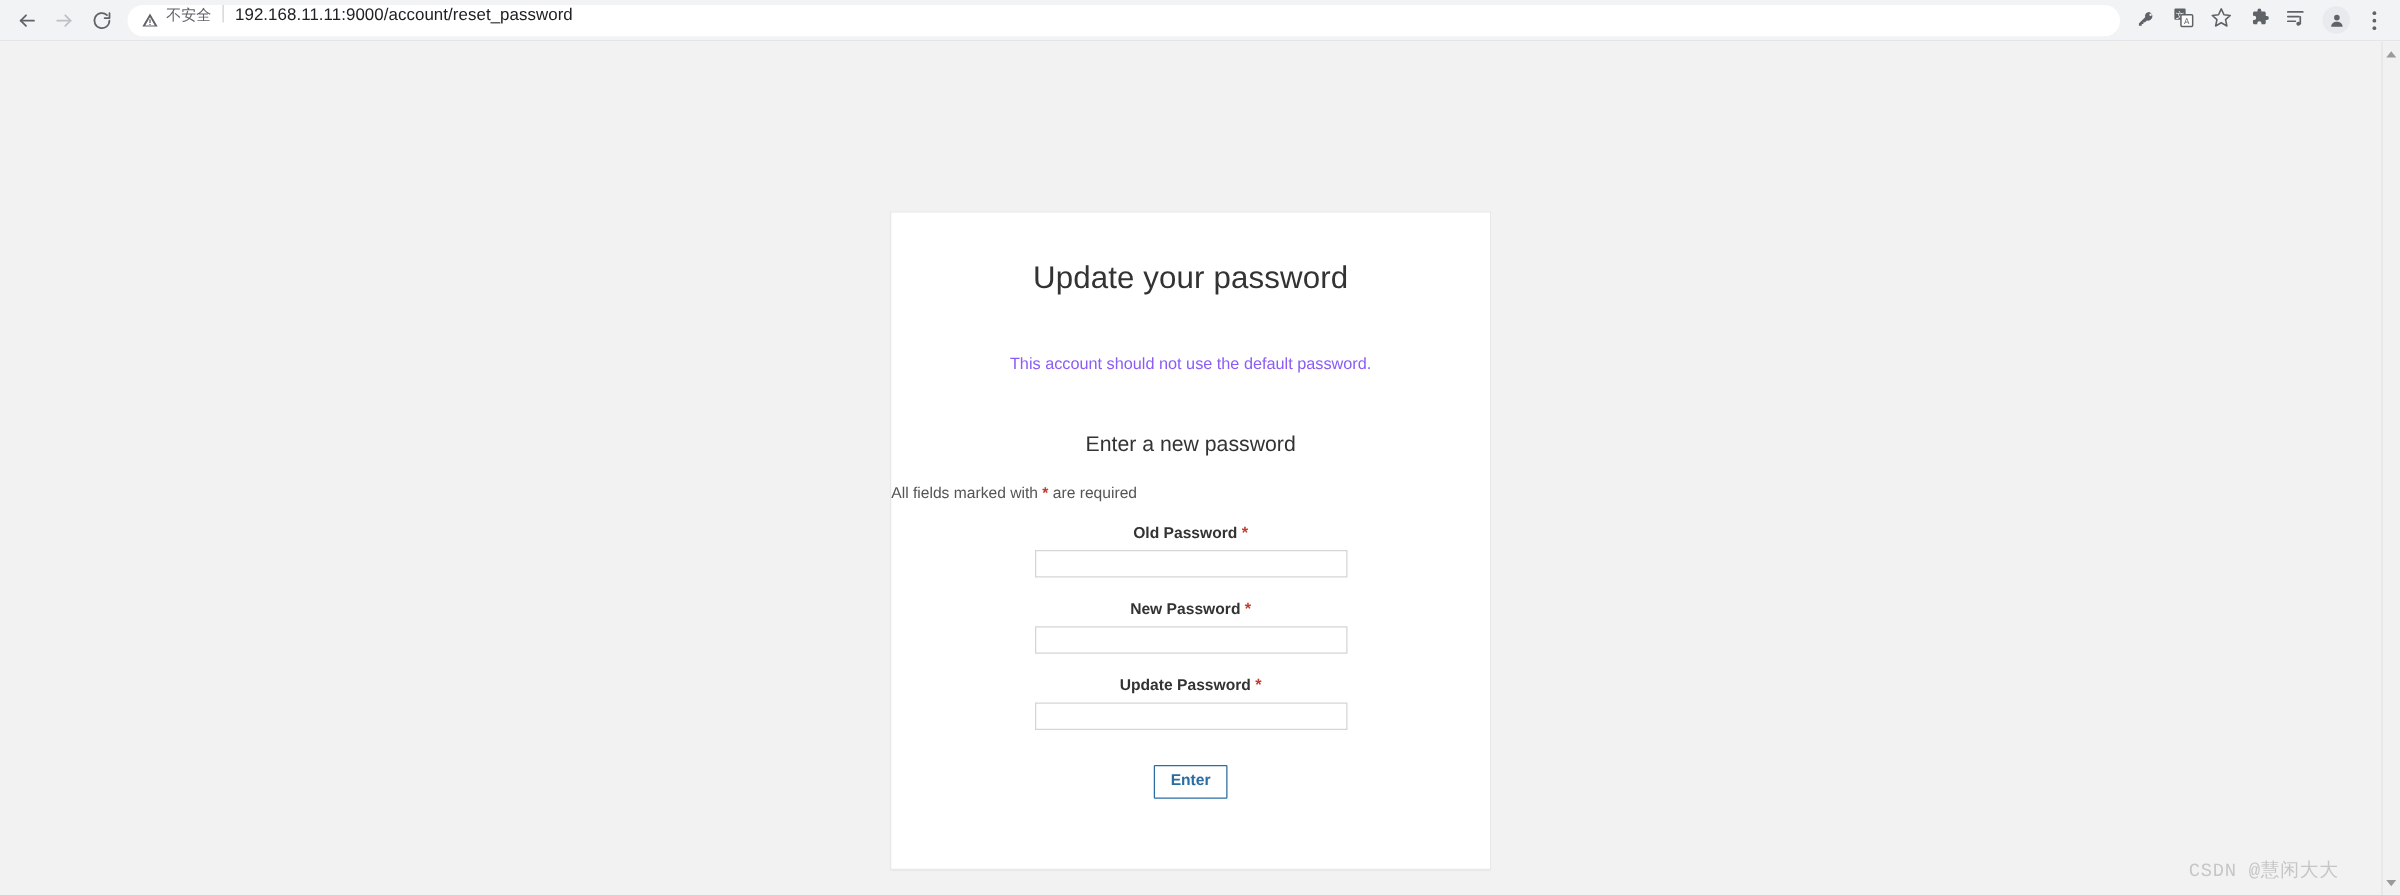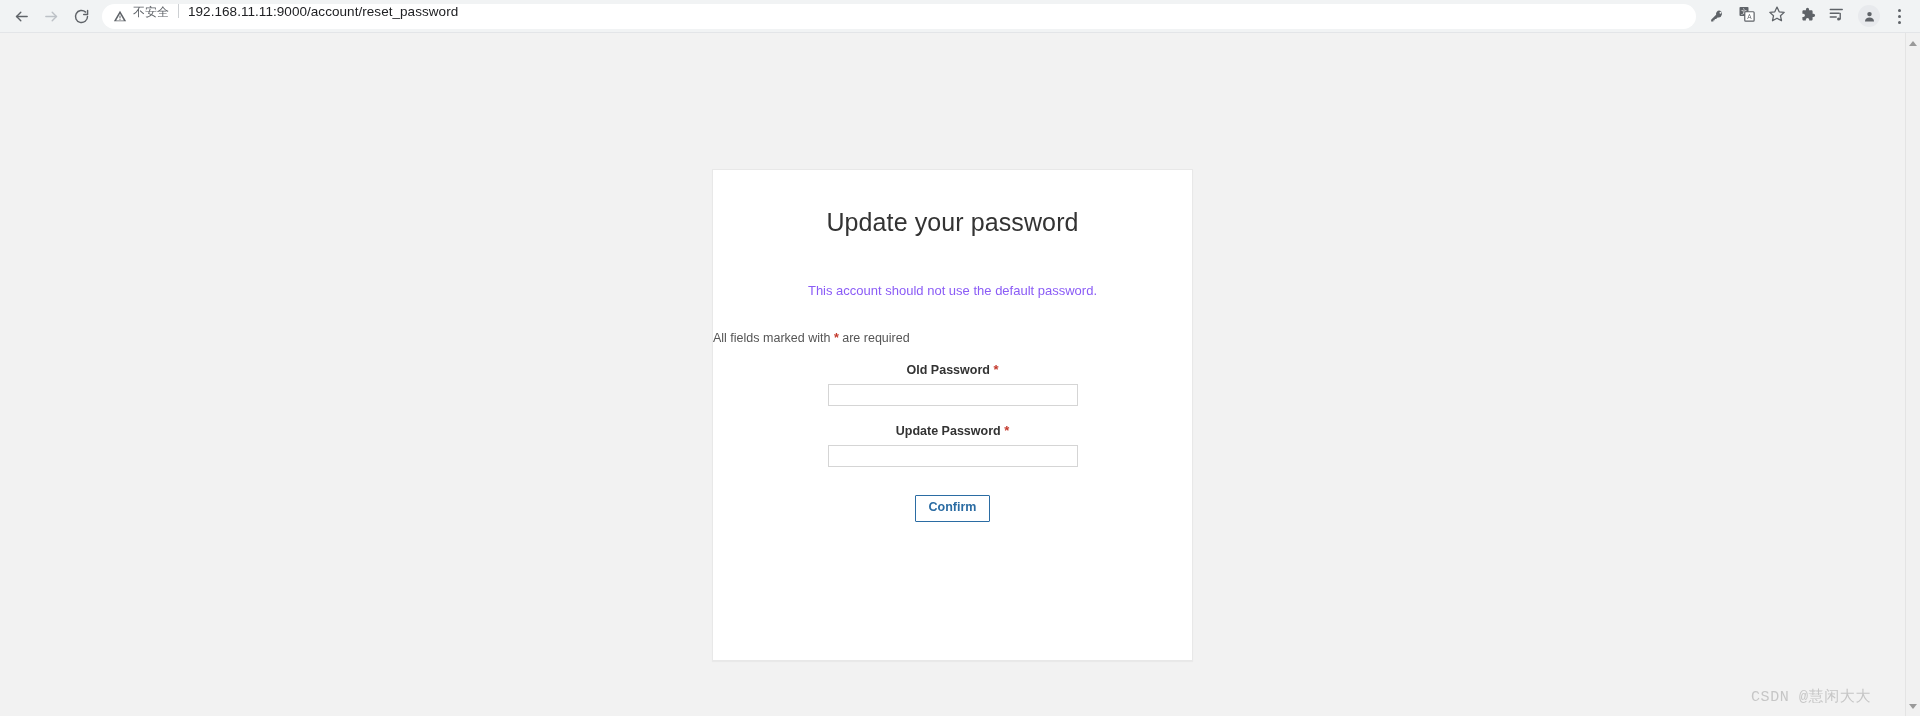--- a/index.html
+++ b/index.html
@@ -409,46 +409,54 @@
 <div class="viewport">
 
   <div class="page-inner">
 
     <div class="card">
 
       <h1 class="card-title">Update your password</h1>
 
       <p class="card-subtitle">This account should not use the default password.</p>
 
+      <h2 class="form-heading">Enter a new password</h2>
 
       <p class="required-note">
         <span>All fields marked with </span><span class="req-star">*</span><span> are required</span>
       </p>
 
       <form>
 
         <div class="field-group">
           <label class="field-label">
             <span>Old Password</span>
             <span class="req-star">*</span>
           </label>
           <input class="field-input" type="password" placeholder="" style="">
         </div>
 
+        <div class="field-group">
+          <label class="field-label">
+            <span>New Password</span>
+            <span class="req-star">*</span>
+          </label>
+          <input class="field-input" type="password" placeholder="" style="">
+        </div>
 
         <div class="field-group">
           <label class="field-label">
             <span>Update Password</span>
             <span class="req-star">*</span>
           </label>
           <input class="field-input" type="password" placeholder="" style="">
         </div>
 
         <div class="submit-wrap">
-          <button class="submit-btn" type="submit">Confirm</button>
+          <button class="submit-btn" type="submit">Enter</button>
         </div>
 
       </form>
     </div>
 
     <div class="watermark">CSDN @慧闲大大</div>
   </div>
 
   <div class="scrollbar">
     <div class="sb-arrow up">

